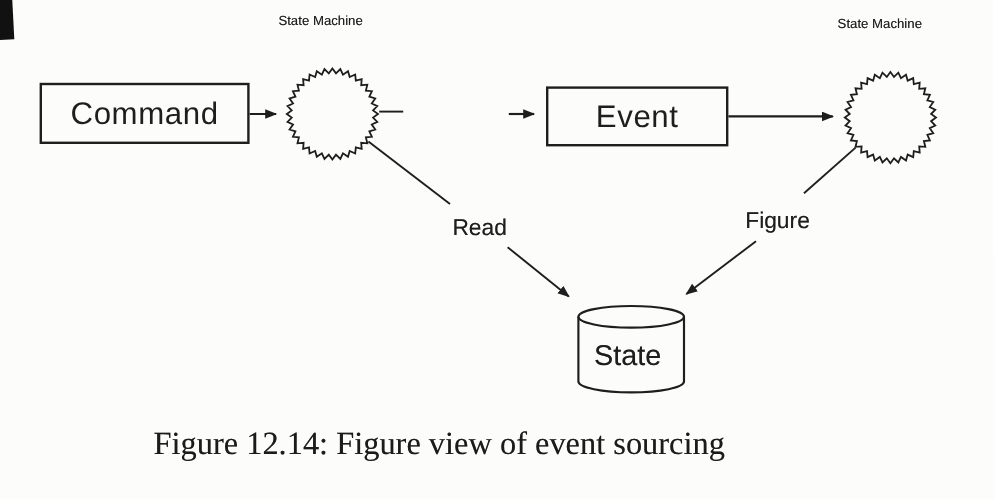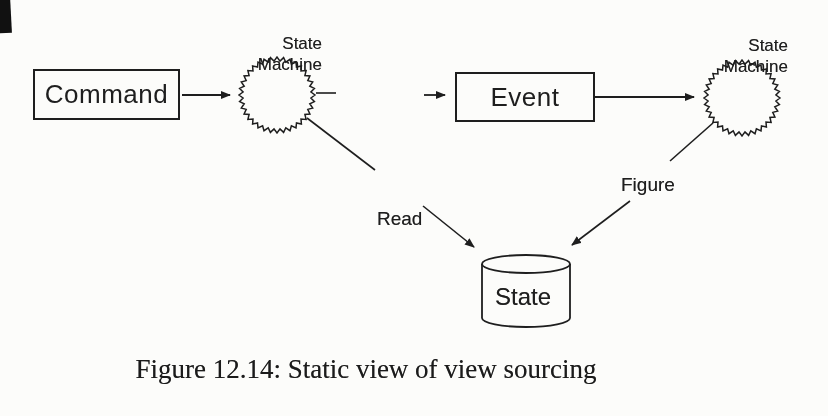--- a/index.html
+++ b/index.html
@@ -41,24 +41,23 @@
     border: 2px solid var(--ink);
     background: var(--paper);
     display: flex;
     align-items: center;
     justify-content: center;
     font-size: 26px;
     letter-spacing: 0.5px;
   }
   .sm-label {
     width: 90px;
-    text-align: right;
-    font-size: 17px;
+    text-align: left;
+    font-size: 11px;
     line-height: 21px;
-    margin-top: 25px;
   }
   .edge-label {
     font-size: 19px;
   }
   .store-label {
     width: 84px;
     text-align: center;
     font-size: 24px;
   }
   .caption {
@@ -104,34 +103,34 @@
 
     <line x1="713" y1="123" x2="670" y2="161" stroke="currentColor" stroke-width="1.6"></line>
     <line x1="630" y1="201" x2="572" y2="245" stroke="currentColor" stroke-width="1.6" marker-end="url(#arrow)"></line>
 
     <g>
       <path d="M 482 264 L 482 318 A 44 9 0 0 0 570 318 L 570 264" fill="var(--paper)" stroke="currentColor" stroke-width="1.8"></path>
       <ellipse cx="526" cy="264" rx="44" ry="9" fill="var(--paper)" stroke="currentColor" stroke-width="1.8"></ellipse>
     </g>
   </svg>
 
-  <div class="node-box" style="left:33px; top:69px; width:147px; height:51px;">
+  <div class="node-box" style="left:33px; top:69px; width:175px; height:51px;">
     <span>Command</span>
   </div>
 
-  <div class="node-box" style="left:455px; top:72px; width:140px; height:50px;">
+  <div class="node-box" style="left:455px; top:72px; width:152px; height:50px;">
     <span>Event</span>
   </div>
 
   <div class="label sm-label" style="left:232px; top:8px;">State Machine</div>
 
   <div class="label sm-label" style="left:698px; top:10px;">State Machine</div>
 
 
-  <div class="label edge-label" style="left:377px; top:180px;margin-top:28px;">Read</div>
+  <div class="label edge-label" style="left:377px; top:180px;">Read</div>
 
   <div class="label edge-label" style="left:621px; top:174px;">Figure</div>
 
   <div class="label store-label" style="left:481px; top:283px;">State</div>
 
-  <div class="caption">Figure 12.14: Static view of view sourcing</div>
+  <div class="caption">Figure 12.14: Figure view of event sourcing</div>
 
 </div>
 
 </body></html>

